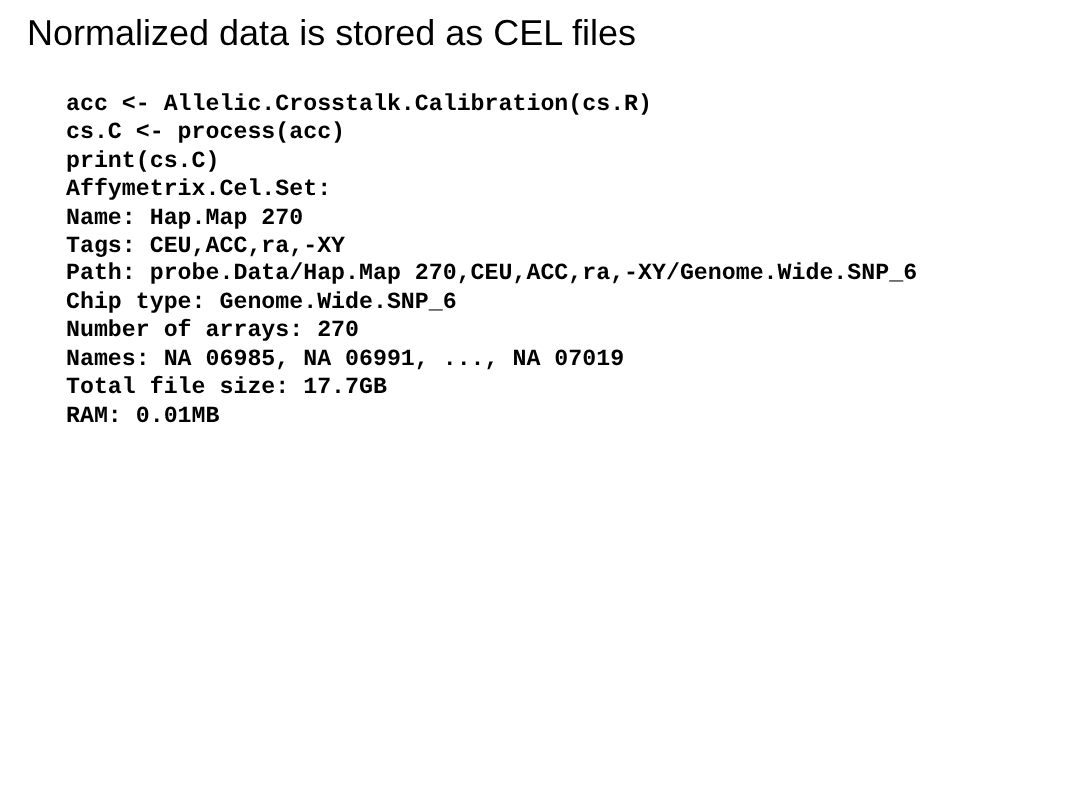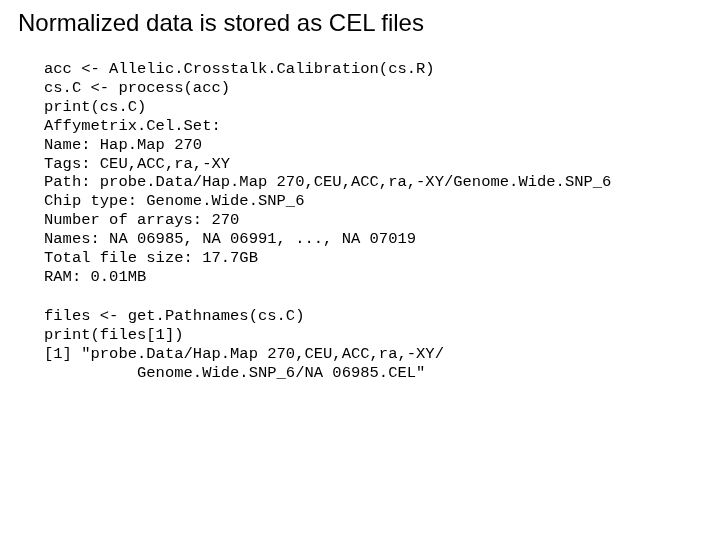--- a/index.html
+++ b/index.html
@@ -19,21 +19,21 @@
   }
   .title {
     font-size: 24px;
     line-height: 1.25;
     margin: 0 0 22px 0;
     font-weight: 400;
   }
   .code-block {
     font-family: "Courier New", Courier, monospace;
     font-size: 15.5px;
-    font-weight: normal;
+    font-weight: bold;
     line-height: 1.22;
     white-space: pre;
     margin: 0 0 20px 26px;
   }
 </style>
 </head>
 <body>
 
 <div class="slide">
 
@@ -47,18 +47,14 @@
 <span>Affymetrix.Cel.Set:</span>
 <span>Name: Hap.Map 270</span>
 <span>Tags: CEU,ACC,ra,-XY</span>
 <span>Path: probe.Data/Hap.Map 270,CEU,ACC,ra,-XY/Genome.Wide.SNP_6</span>
 <span>Chip type: Genome.Wide.SNP_6</span>
 <span>Number of arrays: 270</span>
 <span>Names: NA 06985, NA 06991, ..., NA 07019</span>
 <span>Total file size: 17.7GB</span>
 <span>RAM: 0.01MB</span></div>
 
-  <div class="code-block"><span>files &lt;- get.Pathnames(cs.C)</span>
-<span>print(files[1])</span>
-<span>[1] "probe.Data/Hap.Map 270,CEU,ACC,ra,-XY/</span>
-<span>          Genome.Wide.SNP_6/NA 06985.CEL"</span></div>
 
 </div>
 
 </body></html>

